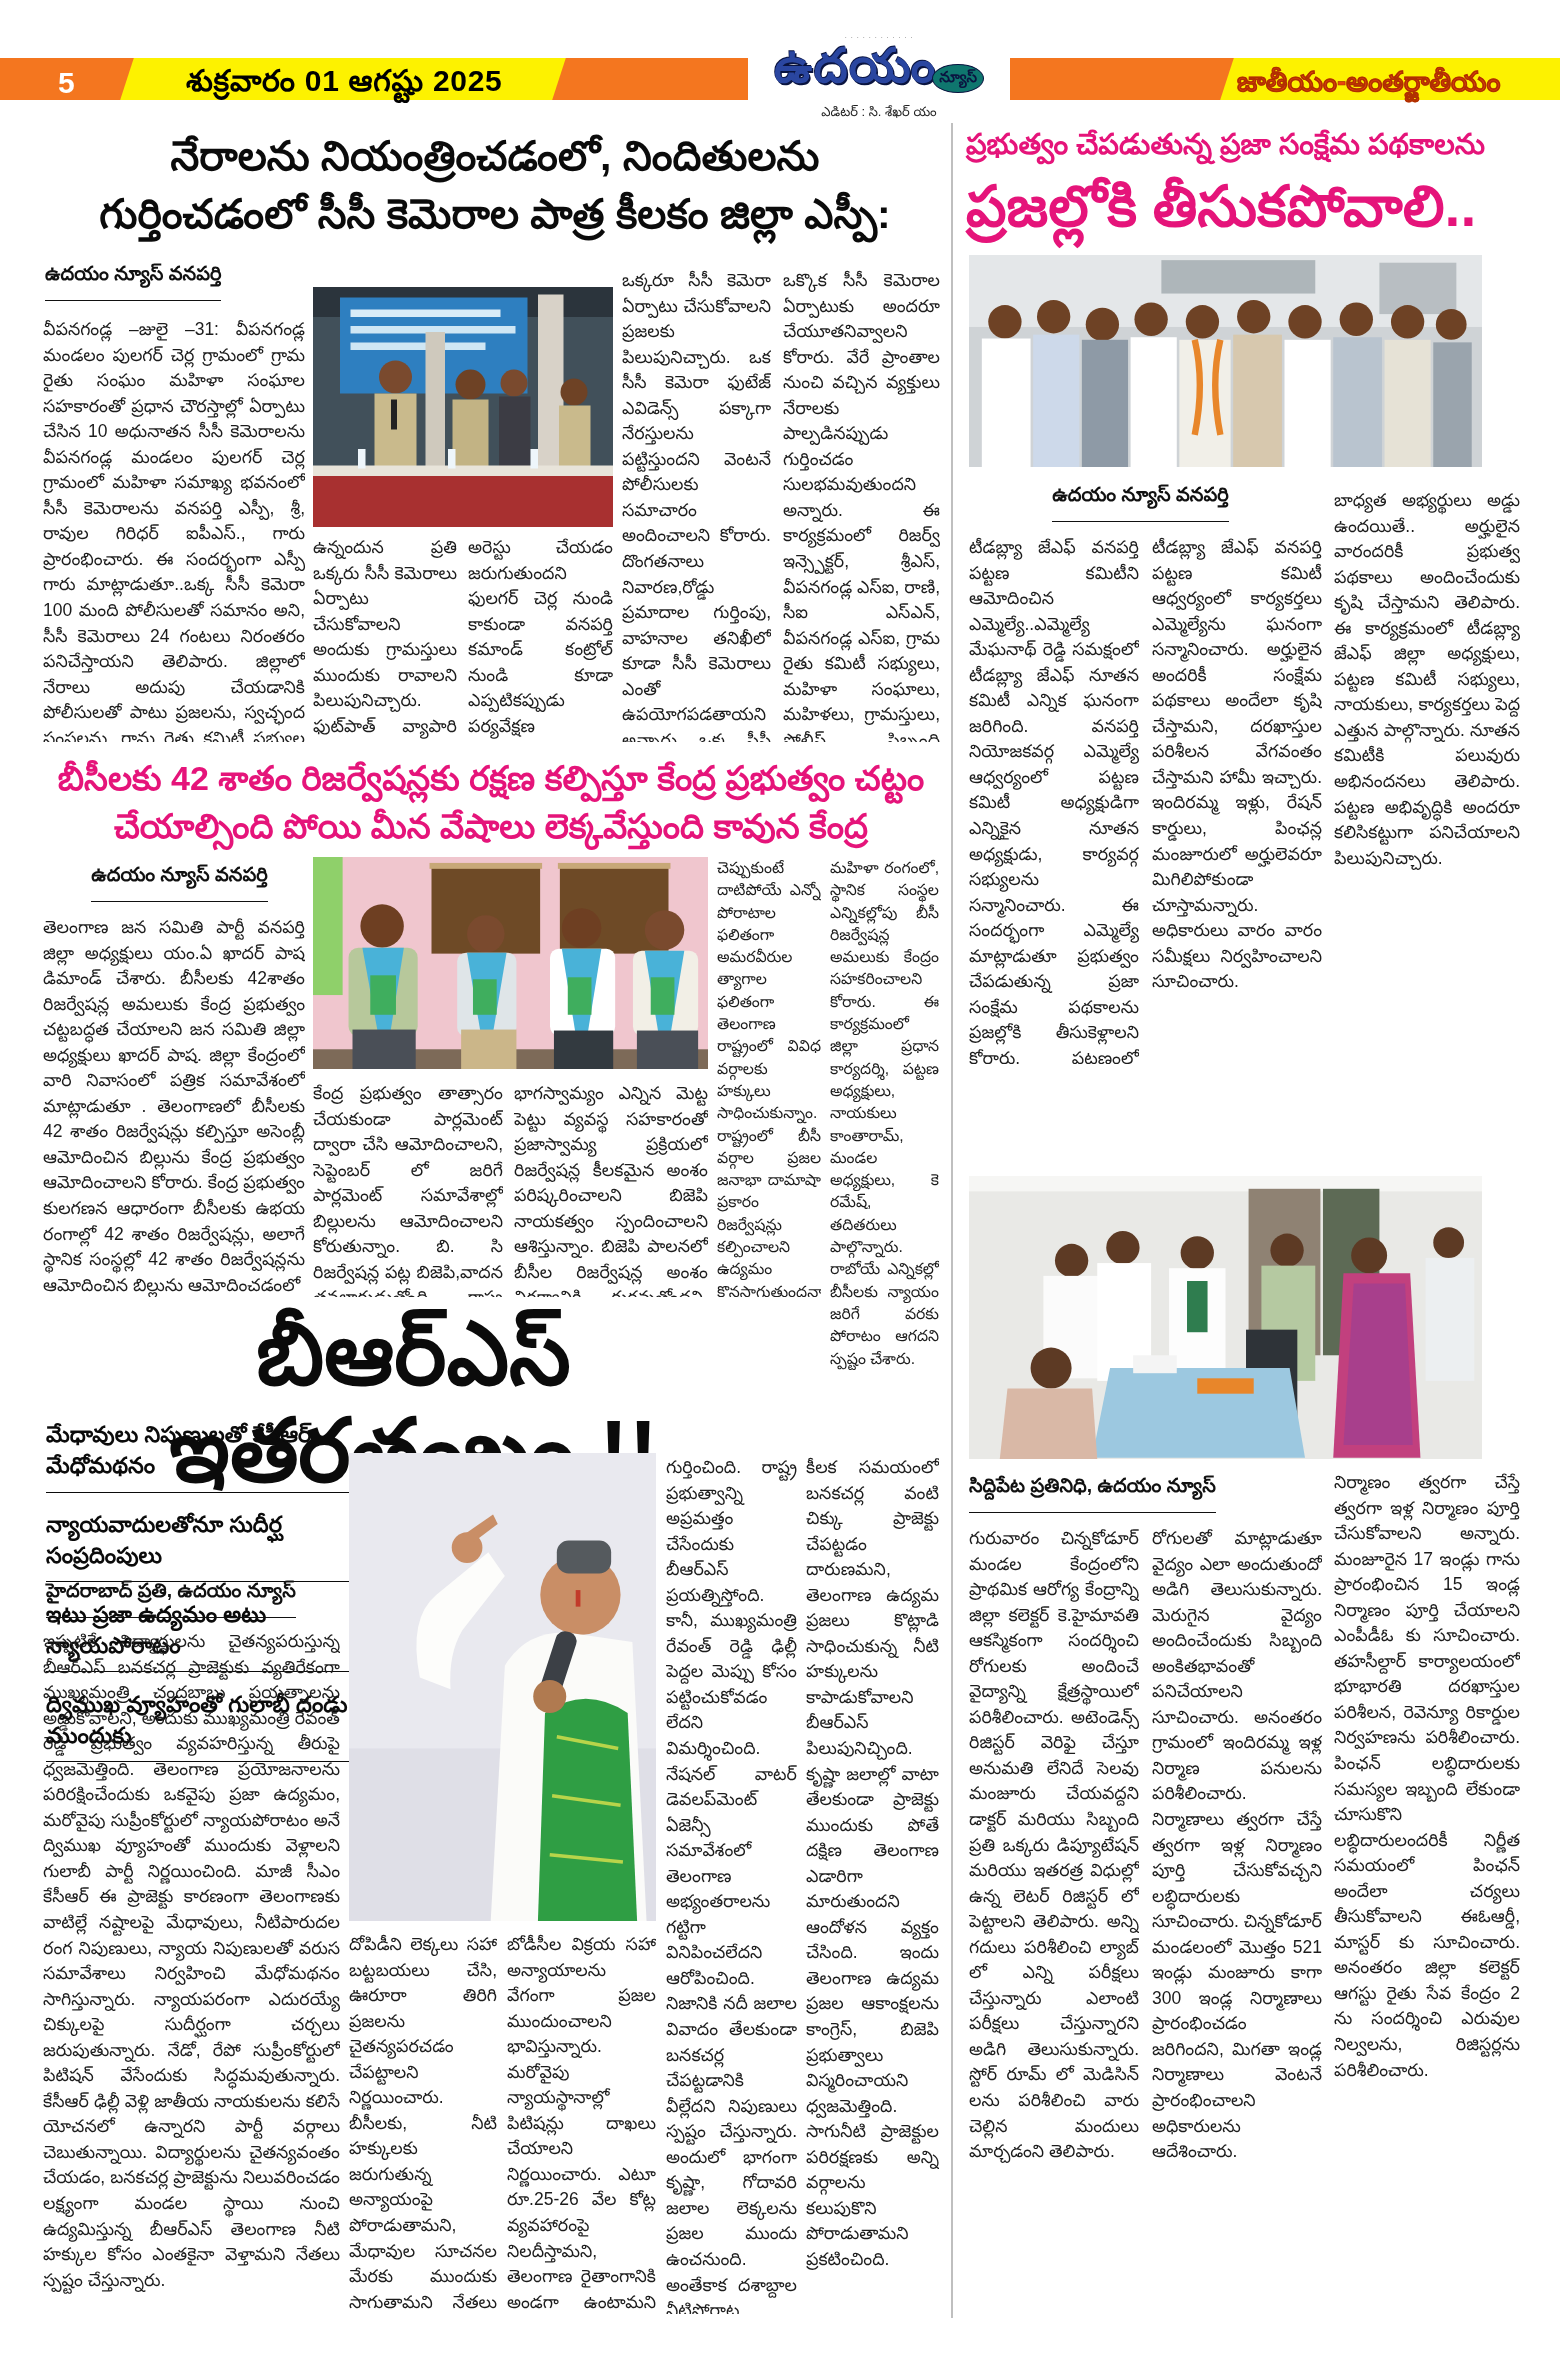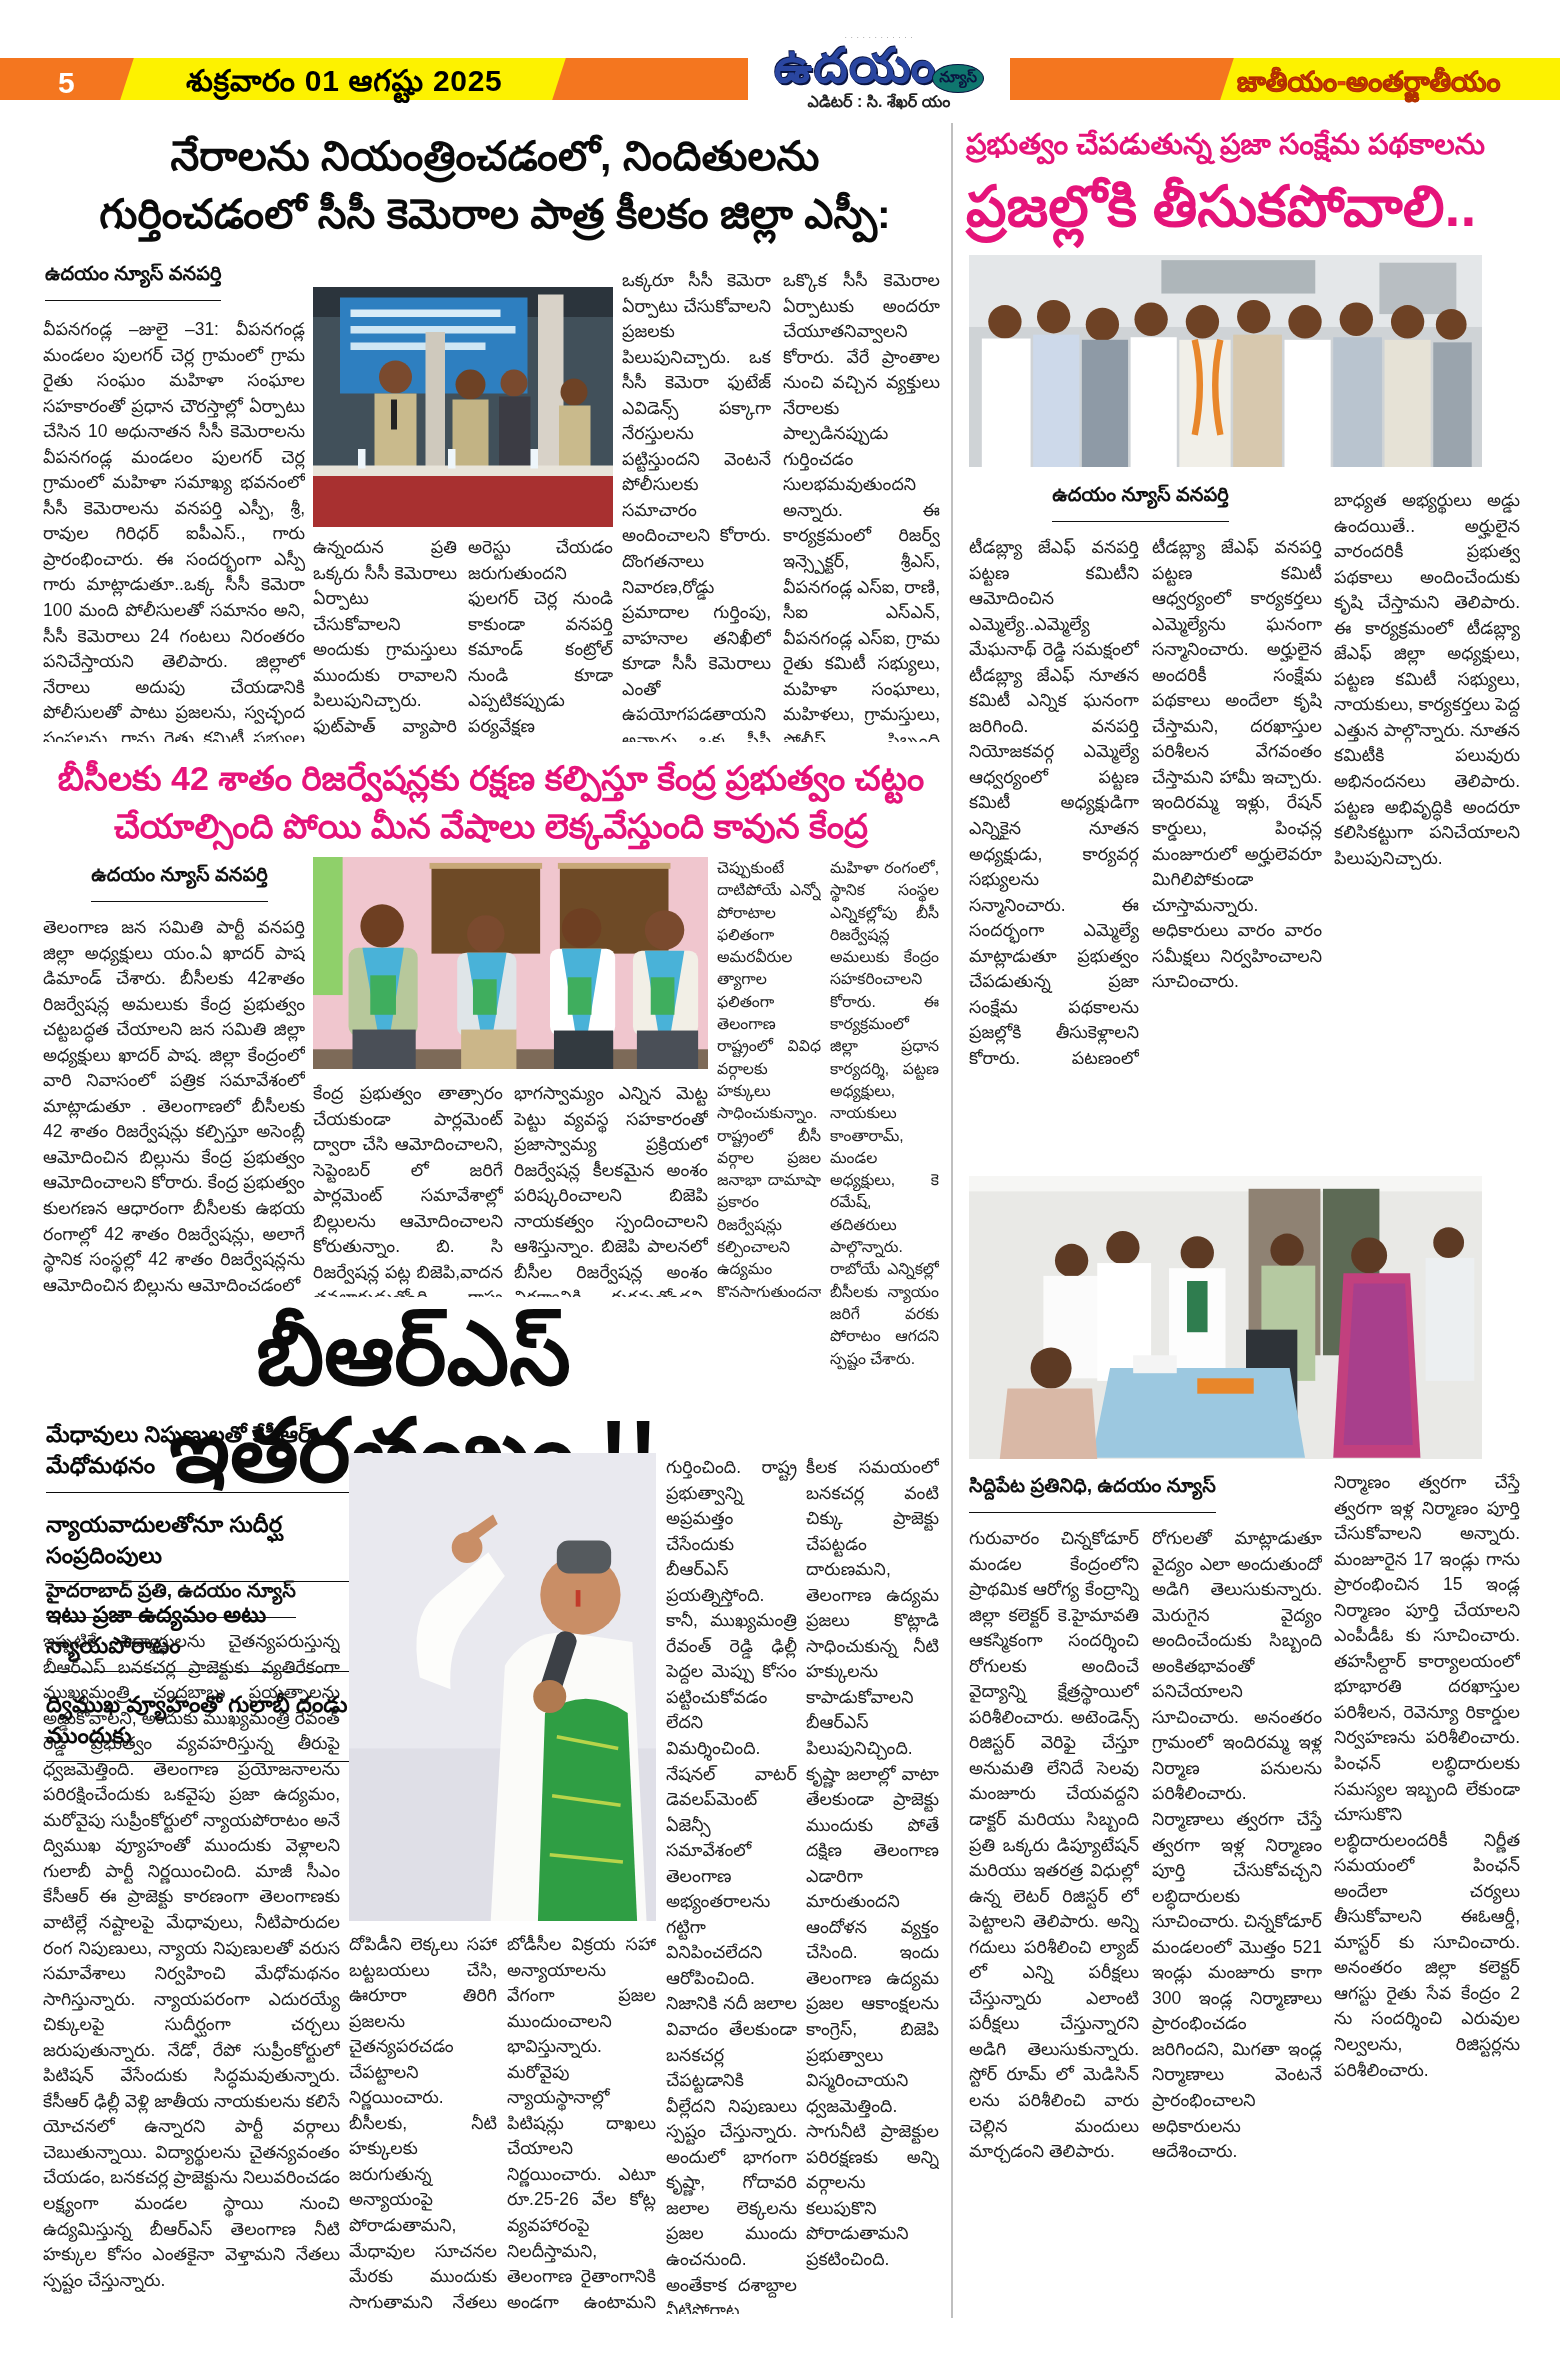--- a/index.html
+++ b/index.html
@@ -11,21 +11,21 @@
   .ystrip{position:absolute;top:0;height:42px;background:#fdf200;transform:skewX(-18deg);}
   #pagenum{left:58px;top:66px;width:52px;height:30px;color:#fff;font-size:30px;font-weight:bold;}
   #datetxt{left:186px;top:64px;width:417px;font-size:30px;font-weight:bold;color:#000;letter-spacing:0.7px;}
   #tagline{left:1237px;top:66px;width:313px;font-size:27.6px;font-weight:bold;color:#e8430f;-webkit-text-stroke:0.7px #b03000;}
   #masthead{left:748px;top:30px;width:262px;height:88px;background:#fff;text-align:center;}
   #mast-tiny{display:block;font-size:7.5px;color:#999;margin-top:3px;letter-spacing:0.7px;}
   #mast-title{display:inline-block;font-size:48px;font-weight:900;color:#2a46a0;
       text-shadow:1.5px 1.5px 0 #0a1440,-0.7px -0.7px 0 #0a1440;letter-spacing:1.5px;line-height:1.0;}
   #mast-sub{display:inline-block;font-size:15px;font-weight:bold;color:#0a1440;border:1.5px solid #0a1440;
       border-radius:50%;padding:3px 6px;background:#0f766e;vertical-align:middle;margin-left:-4.5px;}
-  #mast-editor{display:block;font-size:16px;font-weight:bold;color:#222;margin-top:0;}
+  #mast-editor{display:block;font-size:13px;font-weight:normal;color:#222;margin-top:11px;}
   
   .headline-black{color:#0b0b0b;font-weight:800;text-align:center;}
   .headline-pink{color:#e5147a;font-weight:800;text-align:center;}
   .byline{font-size:19.4px;font-weight:bold;color:#111;}
   .byline span{display:inline-block;border-bottom:1.9px solid #111;padding-bottom:11px;}
   .bodycol{font-size:17.5px;line-height:1.46;text-align:justify;color:#1c1c1c;overflow:hidden;}
   .bodycol.narrow{font-size:15.7px;line-height:1.42;}
   .subhead{display:table;font-size:22.4px;font-weight:bold;color:#0b0b0b;border-bottom:1.9px solid #0b0b0b;
       padding-bottom:7.5px;margin-bottom:19.4px;}
   #divider{left:951px;top:123px;width:1.5px;height:2195px;background:#bfbfbf;}

